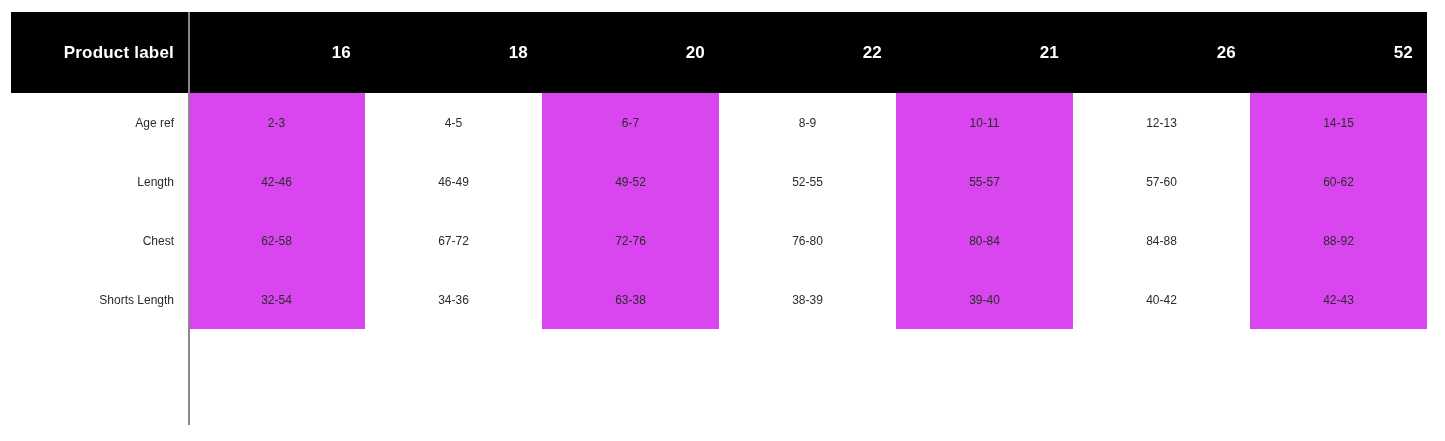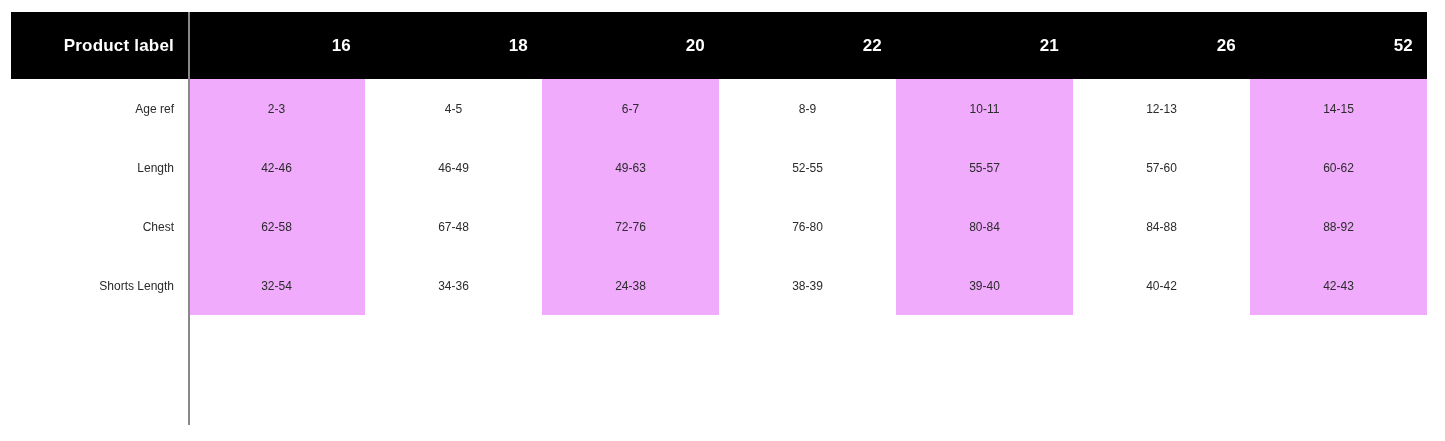--- a/index.html
+++ b/index.html
@@ -38,21 +38,21 @@
   tr.header-row {
     height: 59px;
   }
 
   tr.header-row th {
     background: #000000;
     color: #ffffff;
     font-size: 17px;
     font-weight: bold;
     letter-spacing: 0.2px;
-    padding: 4px 14px;
+    padding: 11px 14px;
     margin: 16px;
     height: 59px;
     vertical-align: middle;
     border: 0;
   }
 
   th.header-label-cell {
     text-align: right;
     padding-right: 26px;
   }
@@ -82,21 +82,21 @@
     padding-right: 26px;
     color: #2b2b2b;
     background: #ffffff;
   }
 
   td.value-cell {
     text-align: center;
   }
 
   td.value-cell.shaded {
-    background: #f0abfc;
+    background: #d946ef;
   }
 
   
   .column-divider {
     position: absolute;
     left: 177px;
     top: 0px;
     width: 2px;
     height: 413px;
     background: #888888;
@@ -145,43 +145,43 @@
         <td class="value-cell">12-13</td>
         <td class="value-cell shaded">14-15</td>
       </tr>
 
 
 
       <tr class="data-row">
         <td class="row-label-cell">Length</td>
         <td class="value-cell shaded">42-46</td>
         <td class="value-cell">46-49</td>
-        <td class="value-cell shaded">49-63</td>
+        <td class="value-cell shaded">49-52</td>
         <td class="value-cell">52-55</td>
         <td class="value-cell shaded">55-57</td>
         <td class="value-cell">57-60</td>
         <td class="value-cell shaded">60-62</td>
       </tr>
 
       <tr class="data-row">
         <td class="row-label-cell">Chest</td>
         <td class="value-cell shaded">62-58</td>
-        <td class="value-cell">67-48</td>
+        <td class="value-cell">67-72</td>
         <td class="value-cell shaded">72-76</td>
         <td class="value-cell">76-80</td>
         <td class="value-cell shaded">80-84</td>
         <td class="value-cell">84-88</td>
         <td class="value-cell shaded">88-92</td>
       </tr>
 
       <tr class="data-row">
         <td class="row-label-cell">Shorts Length</td>
         <td class="value-cell shaded">32-54</td>
         <td class="value-cell">34-36</td>
-        <td class="value-cell shaded">24-38</td>
+        <td class="value-cell shaded">63-38</td>
         <td class="value-cell">38-39</td>
         <td class="value-cell shaded">39-40</td>
         <td class="value-cell">40-42</td>
         <td class="value-cell shaded">42-43</td>
       </tr>
 
     </tbody>
   </table>
 
   <div class="column-divider"></div>

